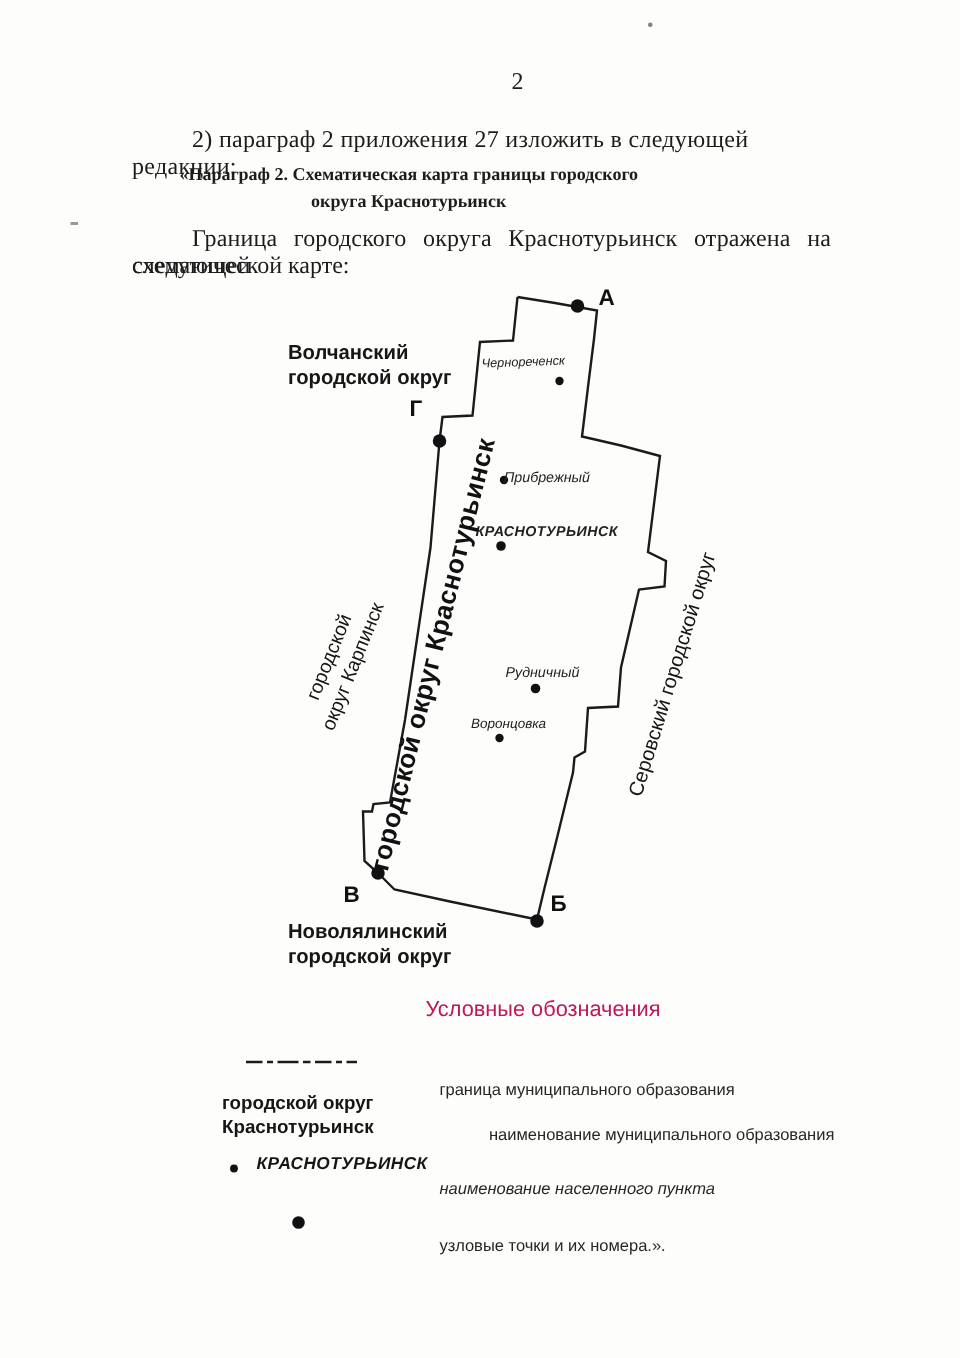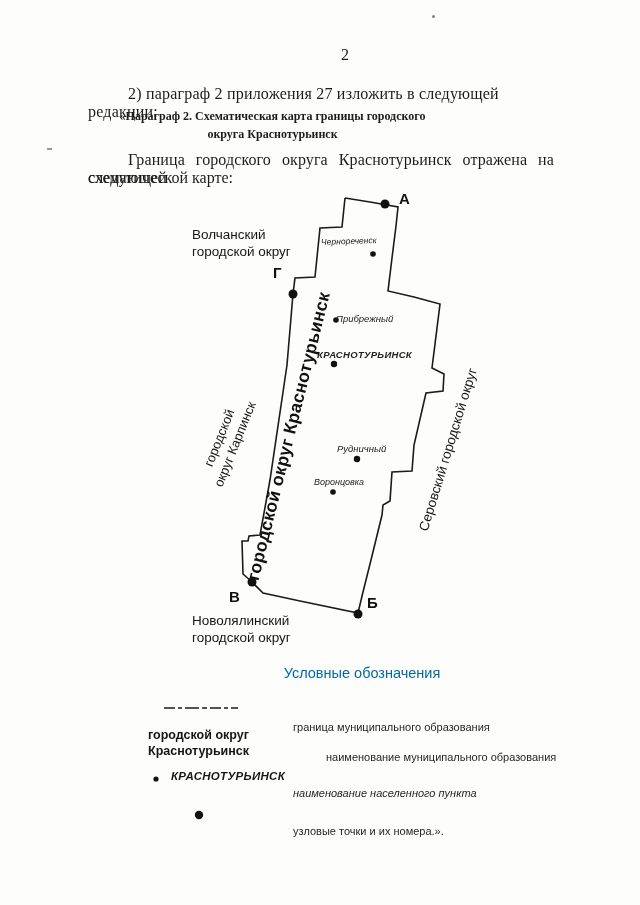--- a/index.html
+++ b/index.html
@@ -19,25 +19,25 @@
   .pagenum { top: 46px; left: 300px; width: 90px; text-align: center; font-size: 16px; }
   .intro { top: 85px; left: 88px; width: 470px; font-size: 16px; text-indent: 40px; letter-spacing: 0.2px; }
   .doc-title { top: 107px; left: 100px; width: 345px; text-align: center; font-weight: bold; font-size: 12px; line-height: 18px; }
   .body-par1 { top: 151px; left: 88px; width: 466px; font-size: 16px; text-indent: 40px; text-align: justify; text-align-last: justify; letter-spacing: 0.1px; }
   .body-par2 { top: 169px; left: 88px; width: 466px; font-size: 16px; }
   svg.overlay { position: absolute; left: 0; top: 0; pointer-events: none; }
   .node-label { font-family: "Liberation Sans", sans-serif; font-weight: bold; font-size: 15px; color: #111; }
   .settlement { font-family: "Liberation Sans", sans-serif; font-style: italic; font-size: 9.5px; color: #222; white-space: nowrap; }
   .settlement.small { font-size: 8.5px; }
   .settlement.city { font-weight: bold; font-size: 9.5px; letter-spacing: 0.3px; }
-  .region { font-family: "Liberation Sans", sans-serif; font-weight: normal; font-size: 13.5px; line-height: 17px; color: #161616; }
+  .region { font-family: "Liberation Sans", sans-serif; font-weight: bold; font-size: 13.5px; line-height: 17px; color: #161616; }
   .region.light { font-weight: normal; }
   .rot { transform-origin: center center; white-space: nowrap; }
   .big-self { font-family: "Liberation Sans", sans-serif; font-weight: bold; font-size: 17.5px; color: #111; letter-spacing: 0.3px; }
-  .legend-title { top: 665px; left: 262px; width: 200px; text-align: center; font-family: "Liberation Sans", sans-serif; font-size: 14.5px; color: #0369a1; }
+  .legend-title { top: 665px; left: 262px; width: 200px; text-align: center; font-family: "Liberation Sans", sans-serif; font-size: 14.5px; color: #be185d; }
   .legend-label { font-family: "Liberation Sans", sans-serif; font-size: 11px; color: #262626; white-space: nowrap; margin-top: 20px; }
   .legend-sym-name { font-family: "Liberation Sans", sans-serif; font-weight: bold; font-size: 12.5px; line-height: 16px; color: #161616; }
   .legend-sym-city { font-family: "Liberation Sans", sans-serif; font-weight: bold; font-style: italic; font-size: 11.5px; color: #161616; letter-spacing: 0.3px; }
   .artifact { background: #555; }
 </style>
 </head>
 <body>
 
 <div class="page">
 

